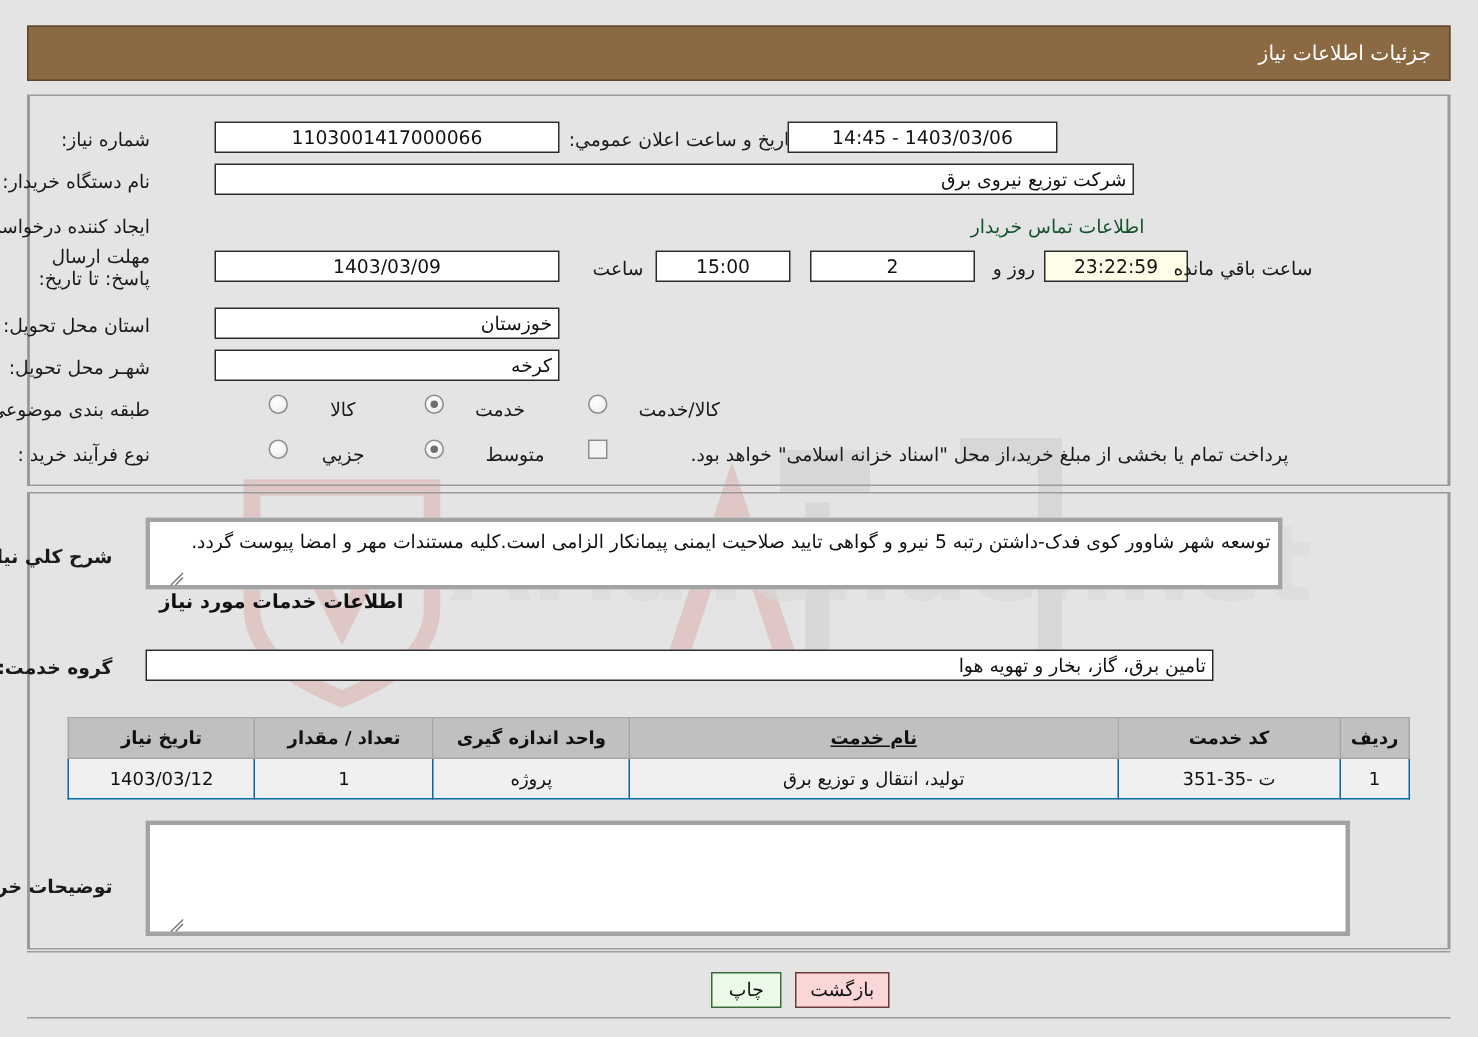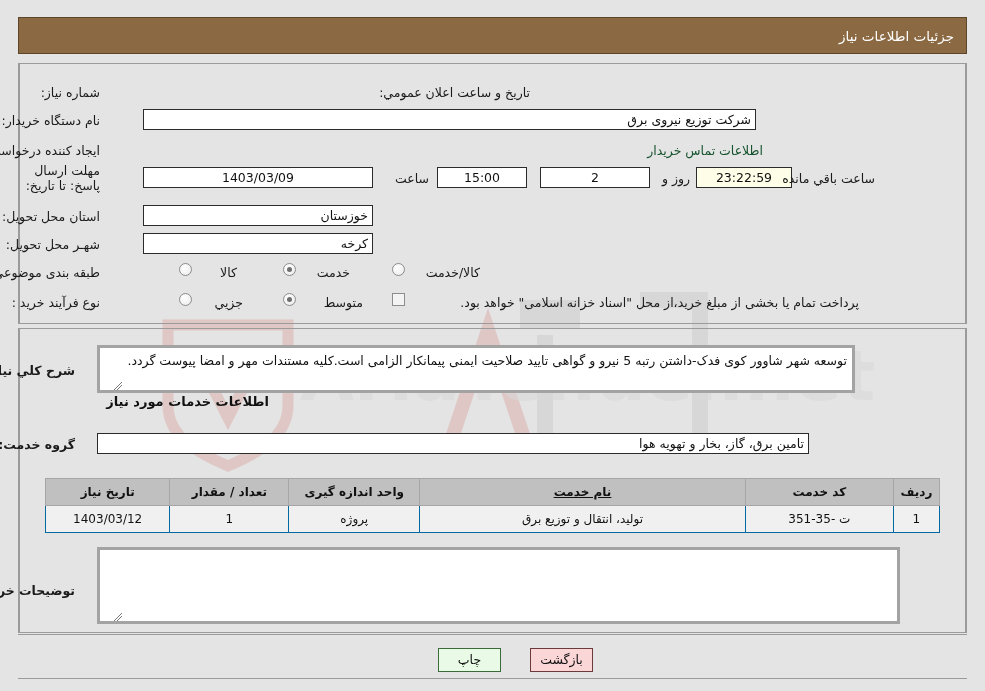--- a/index.html
+++ b/index.html
@@ -233,22 +233,24 @@
     </g>
   </svg>
 
   <div class="header-bar">
     <span class="title">جزئیات اطلاعات نیاز</span>
   </div>
 
   <div class="panel" id="panel-top"></div>
 
   <div class="lbl" style="top:85px; right:885px;">شماره نیاز:</div>
+  <div class="fld center" style="top:81px; right:612px; width:230px;">1103001417000066</div>
 
   <div class="lbl" style="top:85px; right:455px;">تاریخ و ساعت اعلان عمومي:</div>
+  <div class="fld center" style="top:81px; right:280px; width:180px; left:auto;">1403/03/06 - 14:45</div>
 
   <div class="lbl" style="top:113px; right:885px;">نام دستگاه خریدار:</div>
   <div class="fld rtlstart" style="top:109px; right:229px; width:613px;">شرکت توزیع نیروی برق</div>
 
   <div class="lbl" style="top:143px; right:885px;">ایجاد کننده درخواست:</div>
   <a class="linkish" style="top:143px; right:222px;">اطلاعات تماس خریدار</a>
 
   <div class="lbl two-line" style="top:163px; right:885px; width:98px;">مهلت ارسال پاسخ: تا تاریخ:</div>
   <div class="fld center" style="top:167px; right:612px; width:230px;">1403/03/09</div>
   <div class="lbl" style="top:171px; right:556px;">ساعت</div>
@@ -326,16 +328,16 @@
   <div class="lbl bold" style="top:583px; right:910px;">توضیحات خریدار:</div>
   <div class="ta" style="top:547px; right:85px; width:803px; height:77px;"></div>
   <svg class="ta-grip" style="top:612px; right:862px;" viewBox="0 0 10 10">
     <path d="M1 9 L9 1" stroke="#777" stroke-width="1" fill="none"></path>
     <path d="M4 9 L9 4" stroke="#777" stroke-width="1" fill="none"></path>
   </svg>
 
   <div class="divider" style="top:634px;"></div>
   <div class="divider" style="top:678px;"></div>
 
-  <div class="btn print" style="top:648px; right:484px; width:63px;">چاپ</div>
+  <div class="btn print" style="top:648px; right:464px; width:47px;">چاپ</div>
   <div class="btn back" style="top:648px; right:392px; width:63px;">بازگشت</div>
 
 </div>
 
 </body></html>

